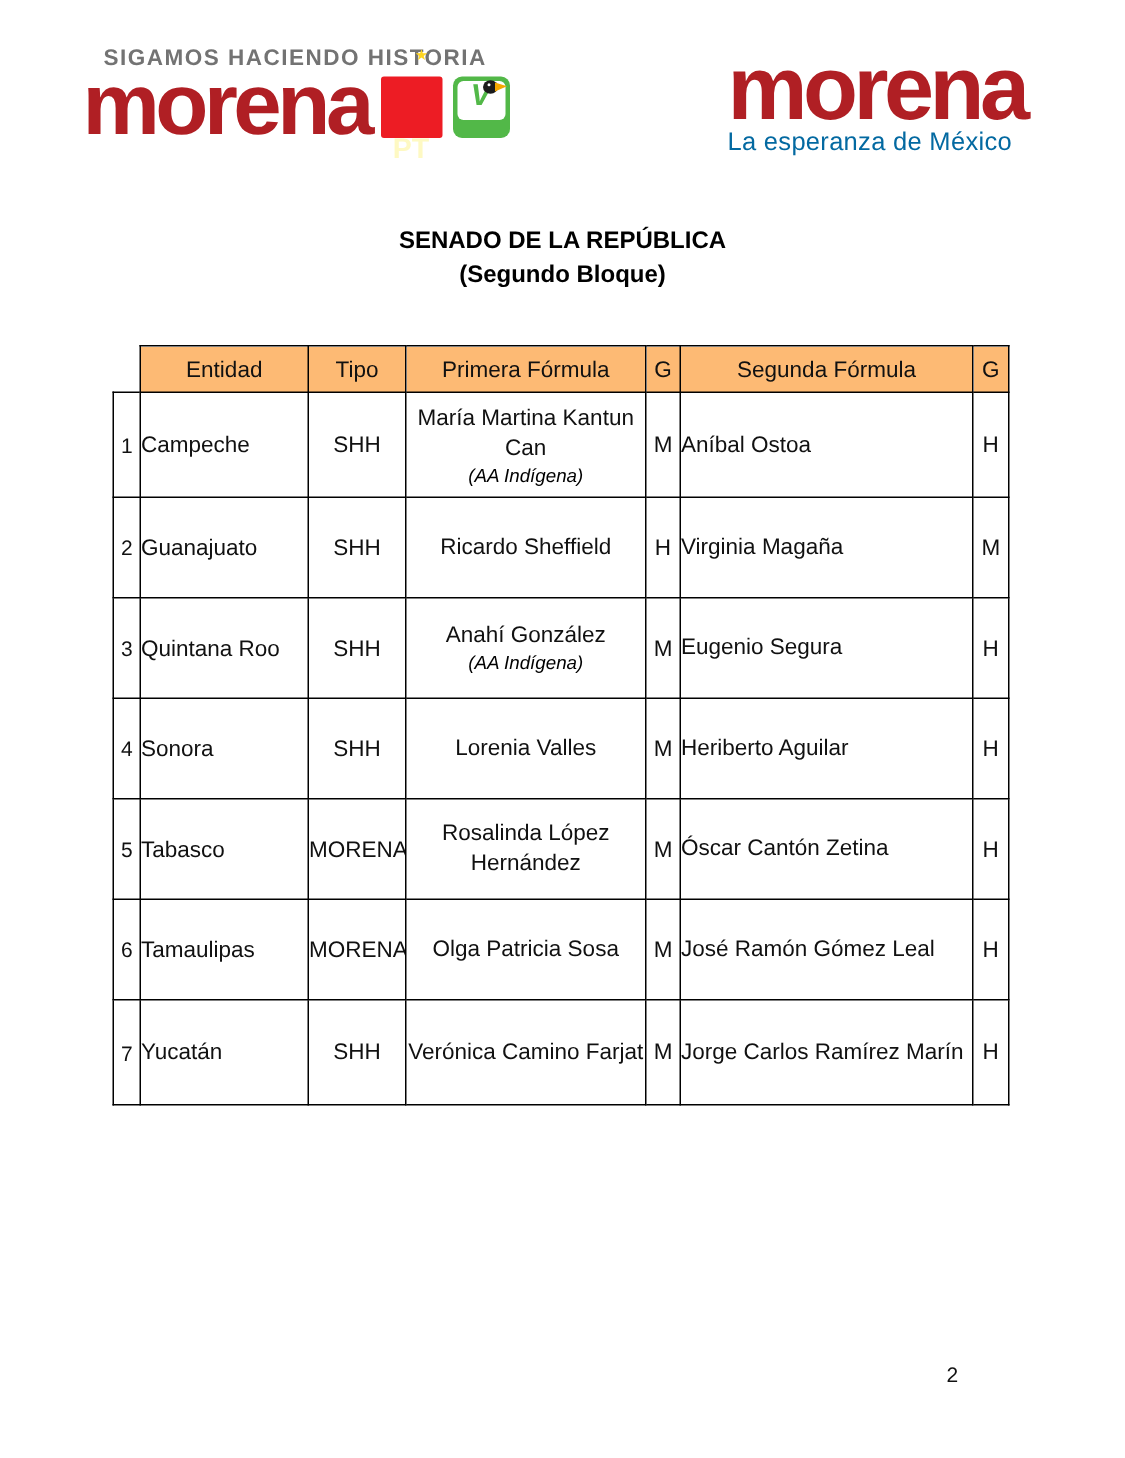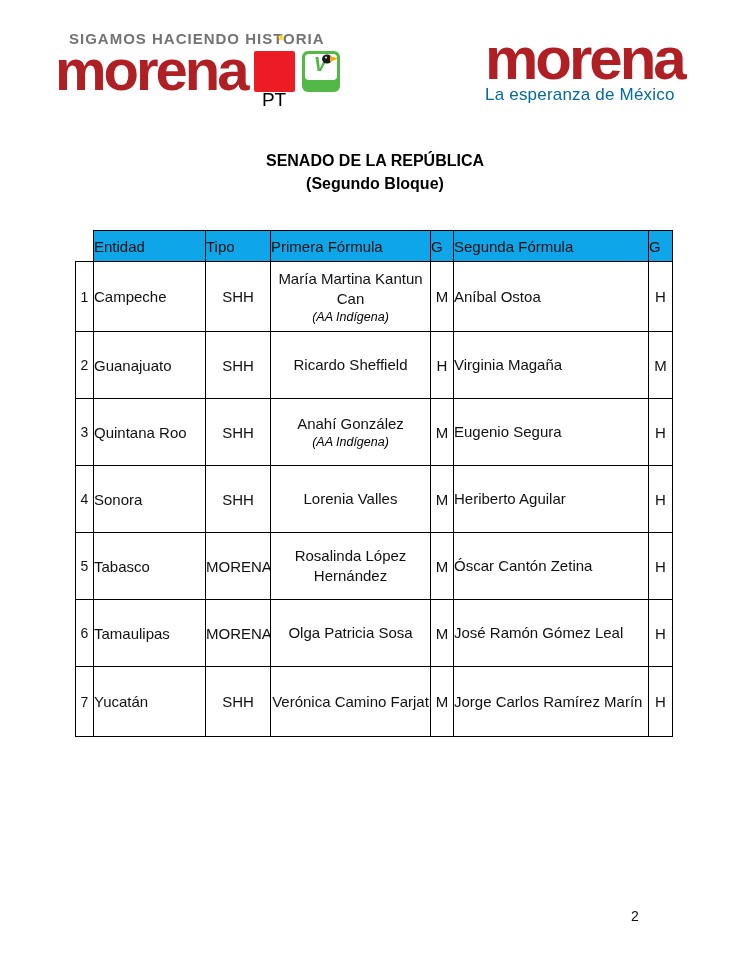--- a/index.html
+++ b/index.html
@@ -18,21 +18,21 @@
   .morena-word{
     font-weight:800;color:#b01f24;letter-spacing:-3px;line-height:44px;
     font-size:58px;white-space:nowrap;
   }
   .pt-box{
     width:41px;height:41px;background:#ed1c24;border-radius:2px;
     display:flex;flex-direction:column;align-items:center;justify-content:center;
     box-sizing:border-box;
   }
   .pt-star{color:#ffd520;font-size:10px;line-height:9px;margin-left:14px;}
-  .pt-text{color:#000000;font-size:19px;font-weight:400;line-height:20px;letter-spacing:0px;margin-top:48px;}
+  .pt-text{color:#fef9c3;font-size:19px;font-weight:700;line-height:20px;letter-spacing:0px;margin-top:48px;}
   .verde-box{
     position:relative;width:38px;height:41px;background:#52b848;border-radius:6px;
     overflow:hidden;
   }
   .verde-top{
     position:absolute;left:3px;top:3px;right:3px;height:26px;background:#ffffff;border-radius:4px;
   }
   .verde-v{
     position:absolute;left:0;top:2px;width:100%;text-align:center;
     color:#52b848;font-weight:800;font-size:20px;line-height:22px;font-style:italic;
@@ -56,21 +56,21 @@
   table.roster{
     position:absolute;left:75px;top:230px;
     border-collapse:collapse;table-layout:fixed;width:597px;
     font-size:15px;color:#111;
   }
   table.roster td,table.roster th{
     border:1px solid #000;padding:0;vertical-align:middle;
     font-weight:normal;overflow:hidden;
   }
   table.roster td.corner{border:none;background:#ffffff;}
-  table.roster thead th{background:#0ea5e9;height:30px;font-size:15px;text-align:left;}
+  table.roster thead th{background:#fdba74;height:30px;font-size:15px;text-align:center;}
   tr.data-row{height:67px;}
   tr.data-row.tall{height:70px;}
   td.c-num{text-align:center;font-size:14px;}
   td.c-ent{text-align:left;padding:0 4px 0 10px;}
   td.c-tipo{text-align:center;}
   td.c-prim{text-align:center;padding:0 12px;line-height:20px;}
   td.c-seg{text-align:left;padding:0 12px;line-height:20px;}
   td.c-g{text-align:center;}
   .note{font-style:italic;font-size:12.5px;line-height:16px;color:#000000;}
   .note:empty{display:none;}

